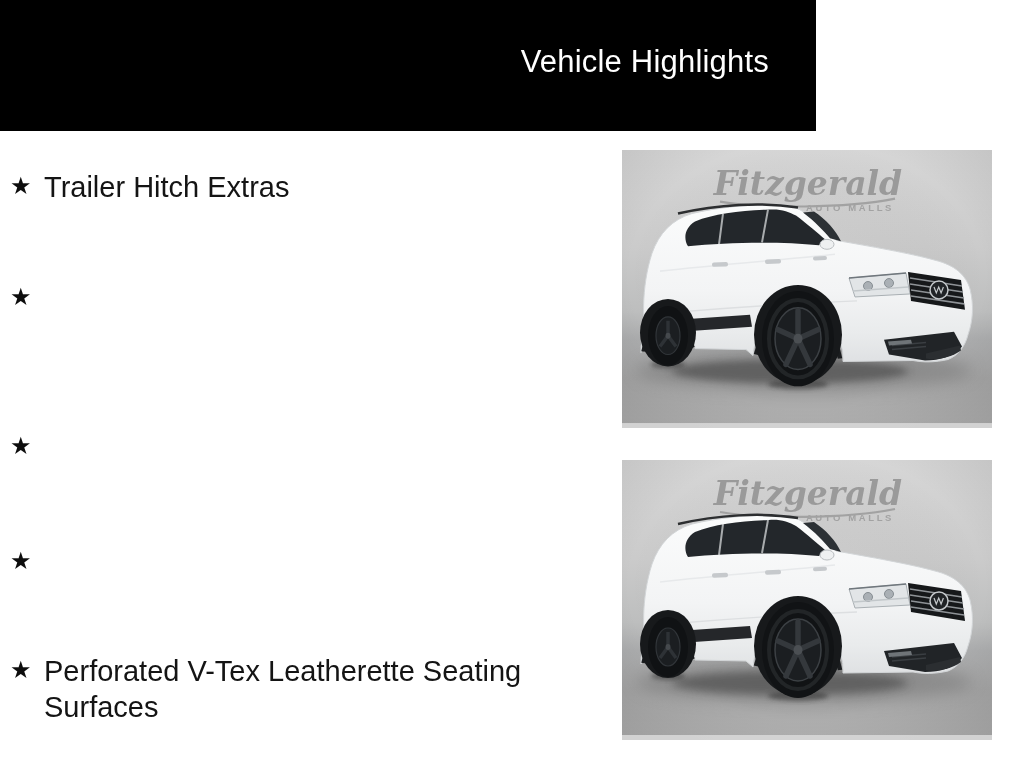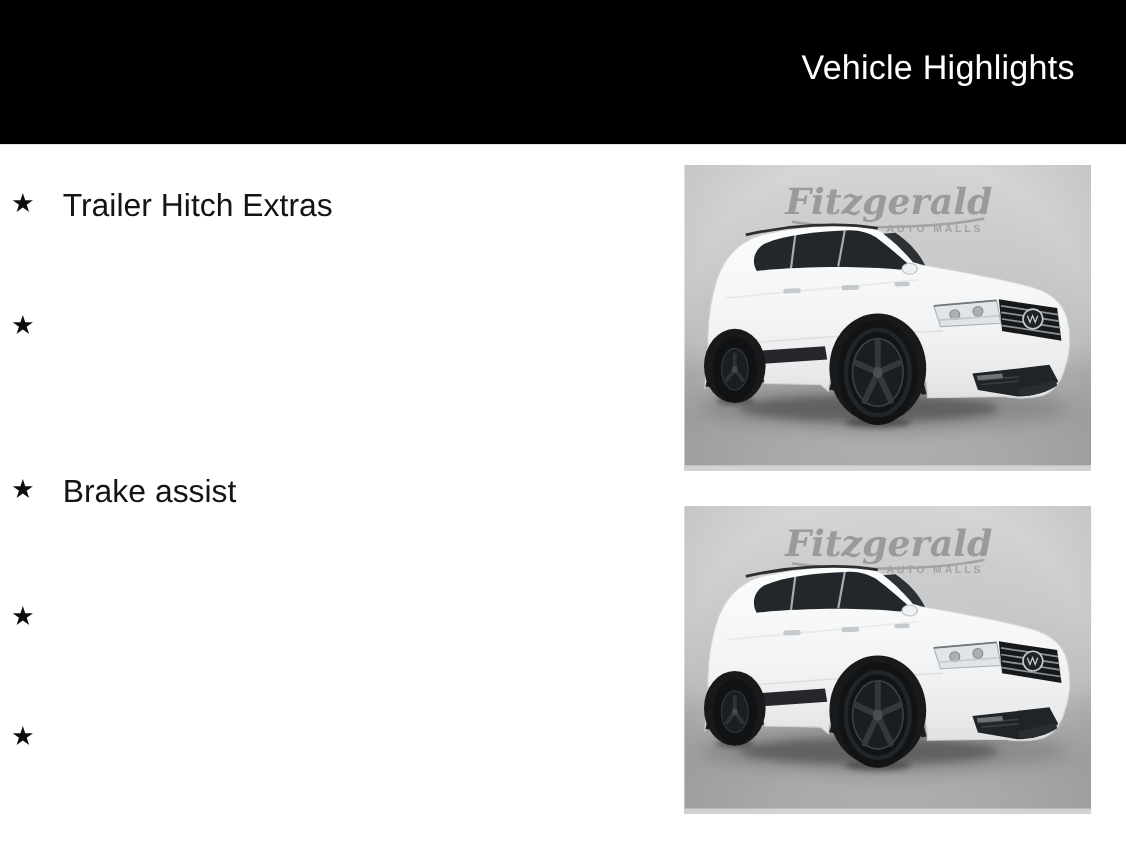--- a/index.html
+++ b/index.html
@@ -2,41 +2,41 @@
 <html><head>
 <meta charset="utf-8">
 <style>
   html,body{margin:0;padding:0;}
   body{
     width:1024px;height:768px;position:relative;overflow:hidden;
     background:#ffffff;font-family:"Liberation Sans",sans-serif;
   }
   
   .header{
-    position:absolute;left:0;top:0;width:1024px;height:131px;
+    position:absolute;left:0;top:0;width:816px;height:131px;
     background:#000000;
   }
   .page-title{
     position:absolute;top:43px;right:47px;
     font-size:31px;line-height:38px;color:#ffffff;
     letter-spacing:0.2px;white-space:nowrap;
   }
   
   .bullets{
     position:absolute;left:0;top:0;margin:0;padding:0;list-style:none;
   }
   .bullet{
     position:absolute;left:0;width:600px;
     font-size:29px;line-height:36px;color:#141414;
   }
   .bullet .star{
     position:absolute;left:10px;top:2px;
     font-size:24px;line-height:30px;color:#0d0d0d;
   }
-  .bullet .btxt{display:block;margin-left:57px;width:540px;}
+  .bullet .btxt{display:block;margin-left:44px;width:540px;}
   .bullet:nth-child(1){top:169px;}
   .bullet:nth-child(2){top:280px;}
   .bullet:nth-child(3){top:429px;}
   .bullet:nth-child(4){top:544px;}
   .bullet:nth-child(5){top:653px;}
   
   .photo{position:absolute;left:622px;width:370px;}
   .photo svg{display:block;width:100%;height:100%;}
   .photo-1{top:150px;height:278px;}
   .photo-2{top:460px;height:280px;}
@@ -194,27 +194,27 @@
 <ul class="bullets">
   <li class="bullet">
     <span class="star">★</span>
     <span class="btxt">Trailer Hitch Extras</span>
   </li>
   <li class="bullet">
     <span class="star">★</span>
   </li>
   <li class="bullet">
     <span class="star">★</span>
-    <span class="btxt">Brake assist</span>
-  </li>
-  <li class="bullet">
-    <span class="star">★</span>
-  </li>
-  <li class="bullet">
-    <span class="star">★</span>
+  </li>
+  <li class="bullet">
+    <span class="star">★</span>
+  </li>
+  <li class="bullet">
+    <span class="star">★</span>
+    <span class="btxt">Perforated V-Tex Leatherette Seating Surfaces</span>
   </li>
 </ul>
 
 <div class="photo photo-1" aria-label="White Volkswagen Atlas SUV, front three-quarter view, black alloy wheels, gray studio background">
   <svg viewBox="0 0 370 280" preserveAspectRatio="none">
     <use href="#car-scene" xlink:href="#car-scene"></use>
   </svg>
 </div>
 <div class="photo photo-2" aria-label="White Volkswagen Atlas SUV, front three-quarter view, black alloy wheels, gray studio background">
   <svg viewBox="0 0 370 280" preserveAspectRatio="none">

